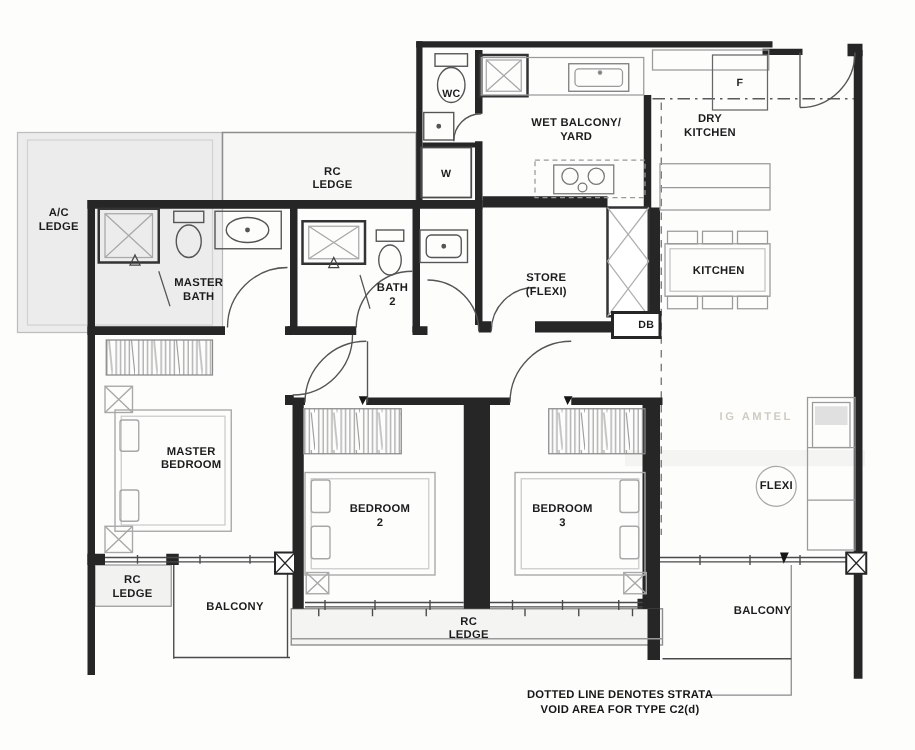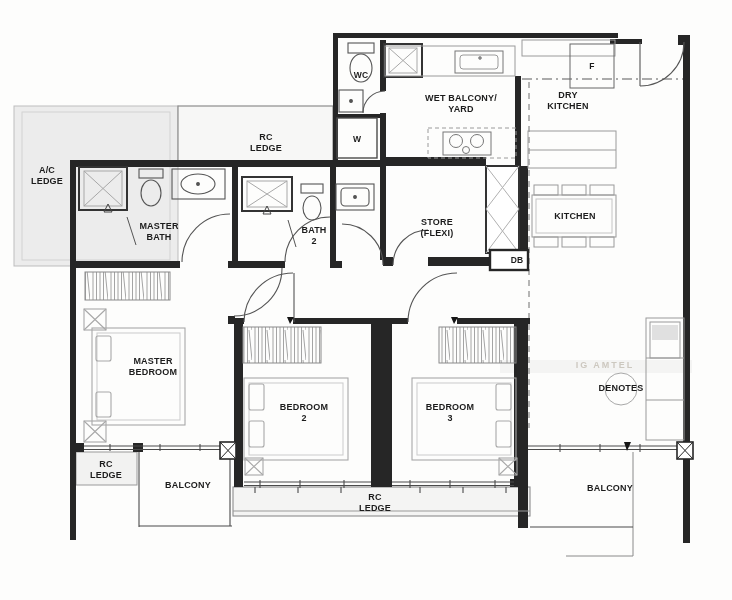--- a/index.html
+++ b/index.html
@@ -11,21 +11,21 @@
   svg{position:absolute;left:0;top:0;}
   .lbl{
     position:absolute;transform:translate(-50%,-50%);
     font:bold 9px/1.25 "Liberation Sans",sans-serif;
     color:#1c1c1c;white-space:pre-line;text-align:center;letter-spacing:.2px;
   }
   .sm{font-size:8.5px;}
   .note{font-size:9px;line-height:1.3;color:#161616;}
   .wm{
     font:bold 9px "Liberation Sans",sans-serif;color:#b3ab9e;opacity:.6;
-    letter-spacing:2px;white-space:nowrap;margin-top:32px;
+    letter-spacing:2px;white-space:nowrap;
   }
 </style>
 </head>
 <body>
 
 <div class="stage">
 
   <svg width="732" height="600" viewBox="0 0 732 600">
     <defs>
       <pattern id="hatch" width="18" height="30" patternUnits="userSpaceOnUse">
@@ -247,21 +247,23 @@
   <div class="lbl" style="left:437px;top:228px">STORE
 (FLEXI)</div>
   <div class="lbl sm" style="left:517px;top:260px">DB</div>
   <div class="lbl" style="left:575px;top:217px">KITCHEN</div>
   <div class="lbl" style="left:153px;top:367px">MASTER
 BEDROOM</div>
   <div class="lbl" style="left:304px;top:413px">BEDROOM
 2</div>
   <div class="lbl" style="left:450px;top:413px">BEDROOM
 3</div>
-  <div class="lbl" style="left:621px;top:389px">DENOTES</div>
+  <div class="lbl" style="left:621px;top:389px">FLEXI</div>
   <div class="lbl" style="left:106px;top:470px">RC
 LEDGE</div>
   <div class="lbl" style="left:188px;top:486px">BALCONY</div>
   <div class="lbl" style="left:375px;top:503px">RC
 LEDGE</div>
   <div class="lbl" style="left:610px;top:489px">BALCONY</div>
+  <div class="lbl note" style="left:496px;top:562px">DOTTED LINE DENOTES STRATA
+VOID AREA FOR TYPE C2(d)</div>
   <div class="wm" style="position:absolute;left:605px;top:333px;transform:translate(-50%,-50%)">IG AMTEL</div>
 </div>
 
 </body></html>

